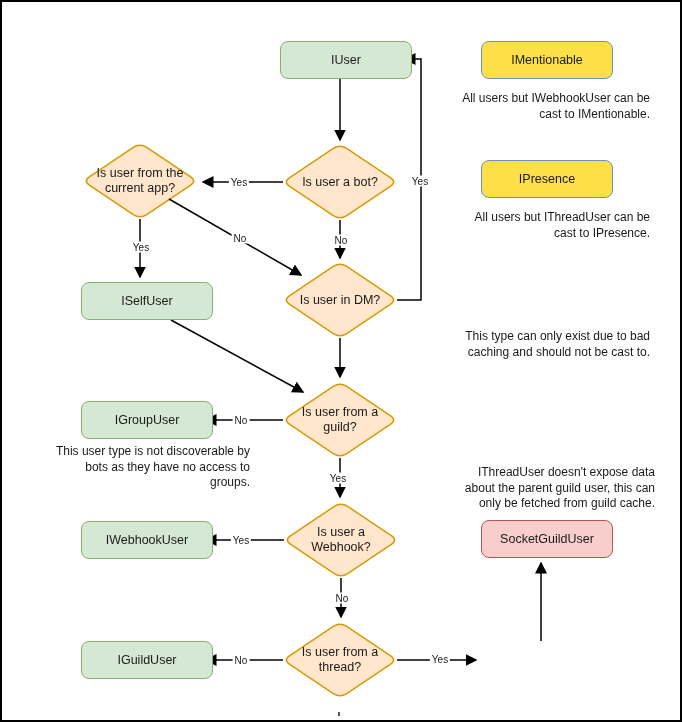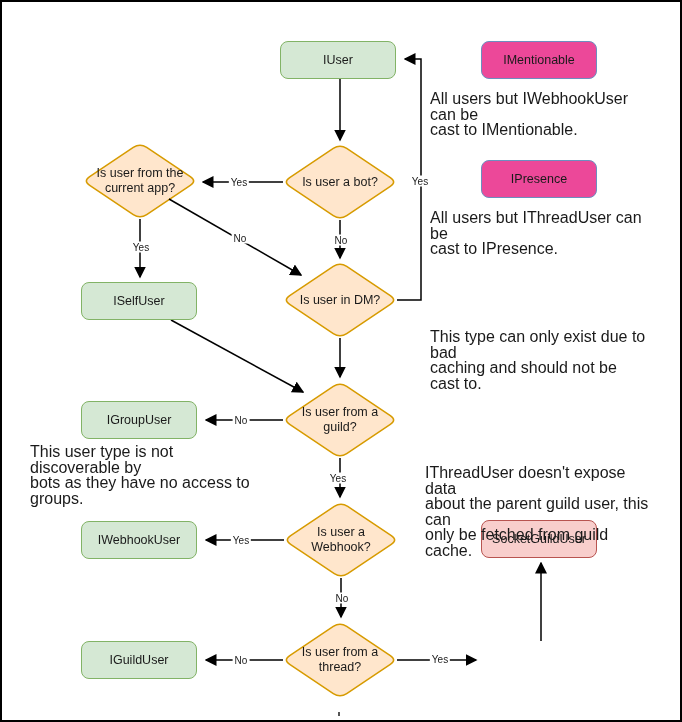--- a/index.html
+++ b/index.html
@@ -3,38 +3,38 @@
 <meta charset="utf-8">
 <style>
   html,body{margin:0;padding:0;background:#fff;}
   .canvas{
     position:relative;width:682px;height:722px;background:#ffffff;
     font-family:"Liberation Sans", sans-serif;color:#1a1a1a;overflow:hidden;
   }
   .frame{position:absolute;inset:0;border:2px solid #000;pointer-events:none;z-index:30;}
   svg.layer{position:absolute;left:0;top:0;z-index:1;}
   .node{
-    position:absolute;width:116px;height:38px;border-radius:8px;
+    position:absolute;width:132px;height:38px;border-radius:8px;
     display:flex;align-items:center;justify-content:center;
     font-size:12.5px;z-index:10;box-sizing:border-box;text-align:center;
   }
   .node.green{background:#d5e8d4;border:1.5px solid #82b366;}
-  .node.blue{background:#ec4899;border:1.5px solid #6c8ebf;}
+  .node.blue{background:#fde047;border:1.5px solid #6c8ebf;}
   .node.red{background:#f8cecc;border:1.5px solid #b85450;}
   .dtext{
     position:absolute;width:100px;height:44px;z-index:10;
     display:flex;align-items:center;justify-content:center;text-align:center;
     font-size:12.5px;line-height:15px;
   }
   .elabel{
     position:absolute;z-index:12;transform:translate(-50%,-50%);
     background:#ffffff;padding:0 2px;font-size:10px;white-space:nowrap;
   }
   .note{
-    position:absolute;z-index:10;text-align:left;font-size:16px;line-height:15.5px;
+    position:absolute;z-index:10;text-align:right;font-size:12px;line-height:15.5px;
   }
   .note span{display:block;}
 </style>
 </head>
 <body>
 
 <div class="canvas">
   <div class="frame"></div>
 
   <svg class="layer" width="682" height="722" viewBox="0 0 682 722">

